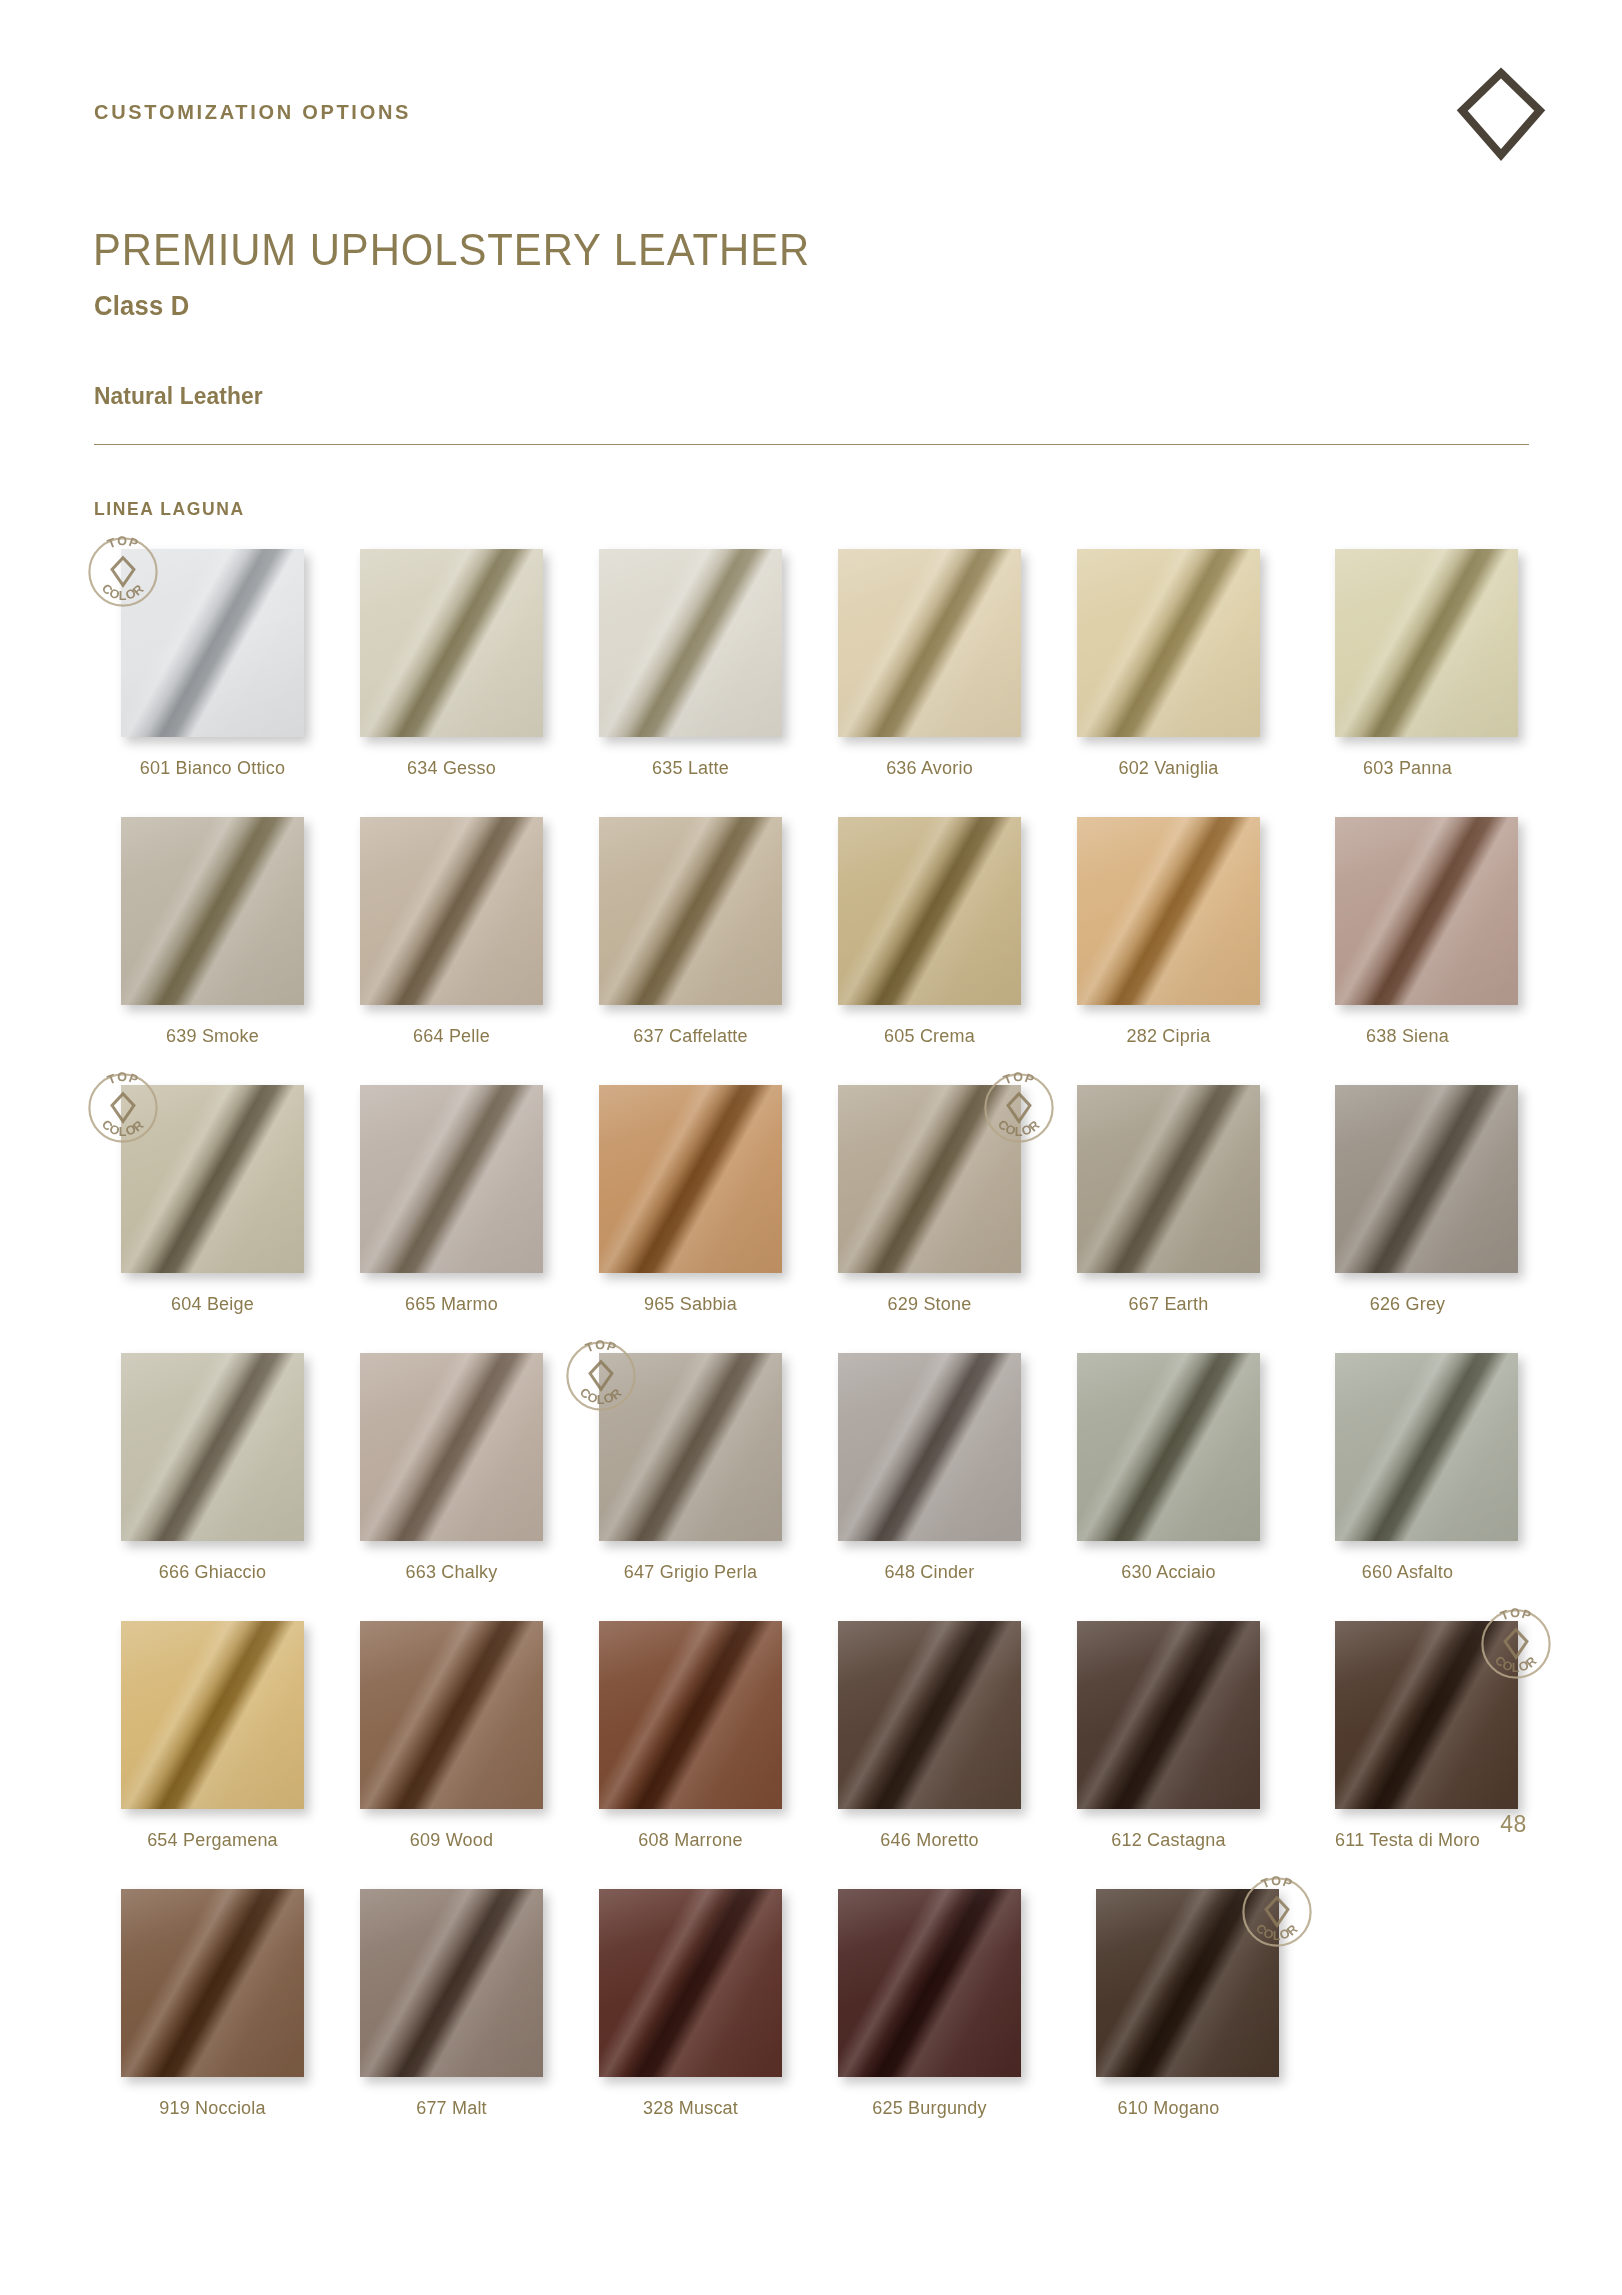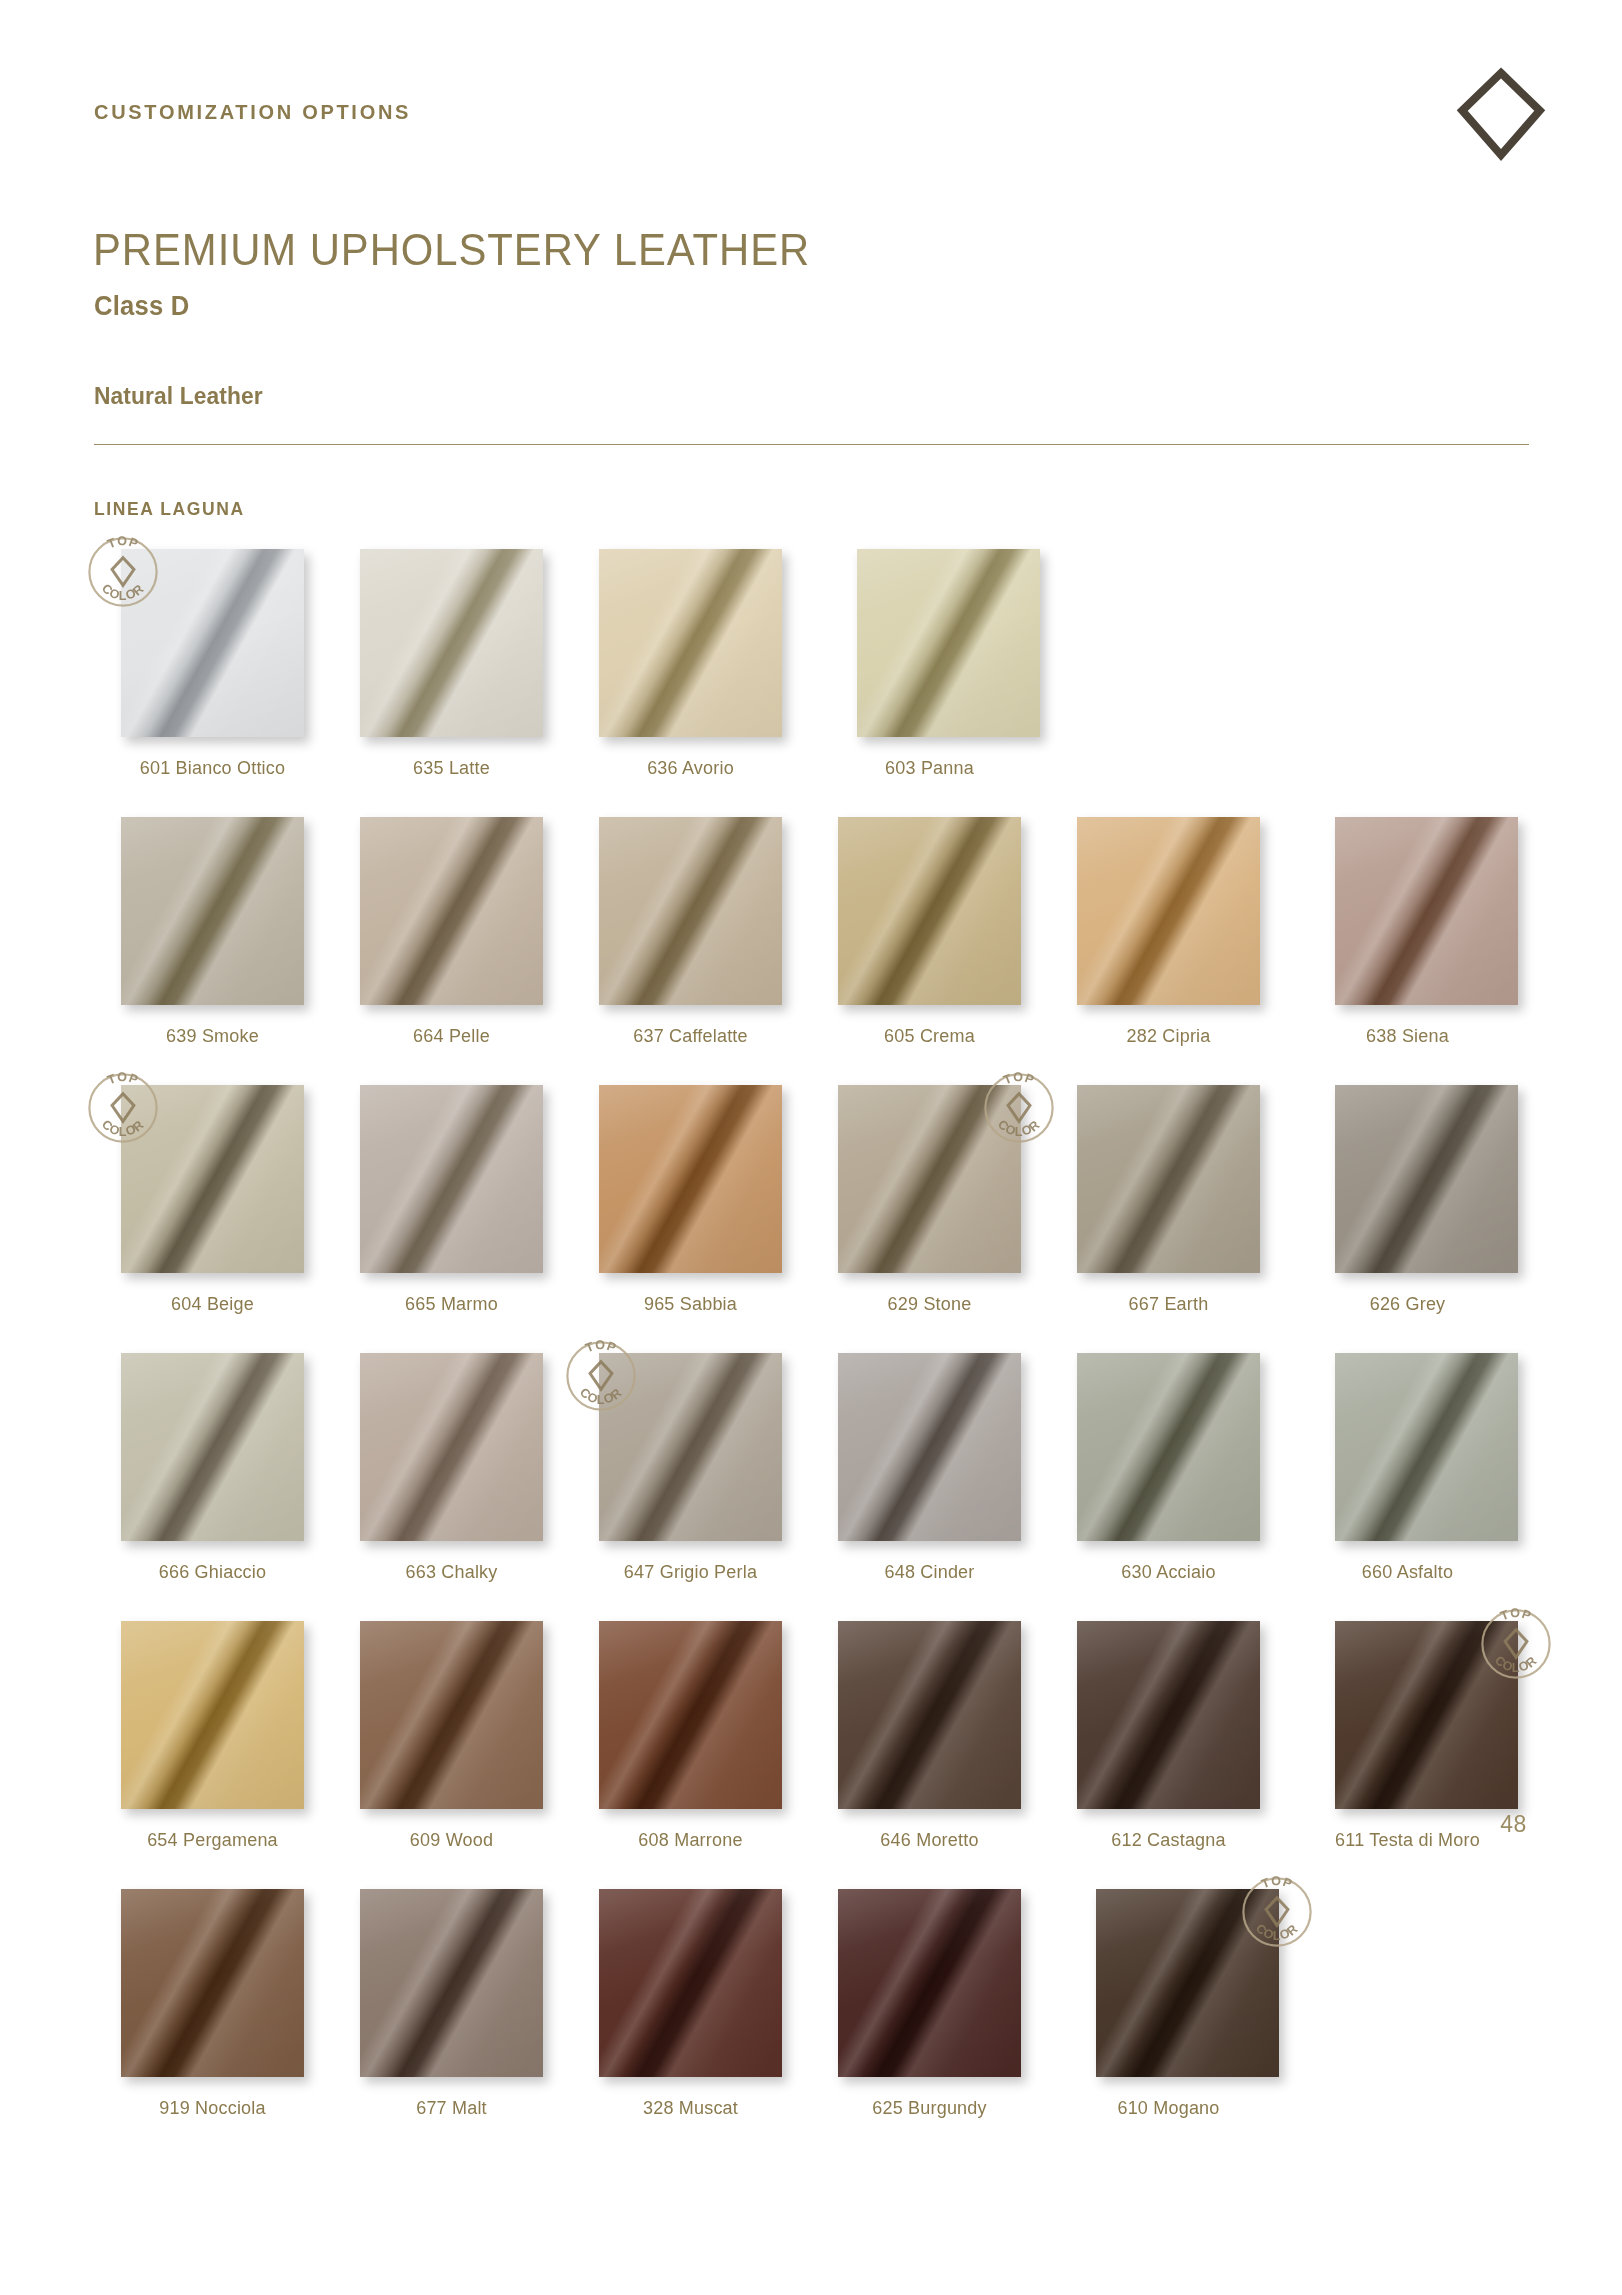--- a/index.html
+++ b/index.html
@@ -166,35 +166,53 @@
               <circle cx="50" cy="50" r="40" fill="none" stroke="#b5a689" stroke-width="2.6"></circle>
               <path d="M50 33 L63 47 L50 66 L37 47 Z" fill="none" stroke="#8d7c5c" stroke-width="3.6" stroke-linejoin="miter"></path>
               <text font-family="Liberation Sans, sans-serif" font-size="15" font-weight="700" fill="#8d7c5c" letter-spacing="1"><textPath href="#arcTopsl" startOffset="50%" text-anchor="middle">TOP</textPath></text>
               <text font-family="Liberation Sans, sans-serif" font-size="15" font-weight="700" fill="#8d7c5c" letter-spacing="1"><textPath href="#arcBotsl" startOffset="50%" text-anchor="middle">COLOR</textPath></text>
             </svg>
           </div>
           <div class="caption">601 Bianco Ottico</div>
         </div>
         <div class="cell">
           <div class="swatch">
+            <div class="base" style="background:#d6d1be;"></div>
+            <div class="fold" style="mix-blend-mode:multiply;opacity:0.0"></div>
+            <div class="fold" style="background: linear-gradient(119deg, rgba(0, 0, 0, 0) 0%, rgba(0, 0, 0, 0) 40%, rgba(255, 255, 255, 0.16) 43.5%, rgba(125, 116, 82, 0.333) 47%, rgba(125, 116, 82, 0.933) 50%, rgba(125, 116, 82, 0.8) 52.5%, rgba(255, 255, 255, 0.12) 56%, rgba(255, 255, 255, 0.04) 63%, rgba(0, 0, 0, 0) 74%);"></div>
+            <div class="sheen"></div>
+          </div>
+          <div class="caption">634 Gesso</div>
+        </div>
+        <div class="cell">
+          <div class="swatch">
             <div class="base" style="background:#dcd8cd;"></div>
             <div class="fold" style="mix-blend-mode:multiply;opacity:0.0"></div>
             <div class="fold" style="background: linear-gradient(119deg, rgba(0, 0, 0, 0) 0%, rgba(0, 0, 0, 0) 40%, rgba(255, 255, 255, 0.16) 43.5%, rgba(139, 130, 99, 0.333) 47%, rgba(139, 130, 99, 0.933) 50%, rgba(139, 130, 99, 0.8) 52.5%, rgba(255, 255, 255, 0.12) 56%, rgba(255, 255, 255, 0.04) 63%, rgba(0, 0, 0, 0) 74%);"></div>
             <div class="sheen"></div>
           </div>
           <div class="caption">635 Latte</div>
         </div>
         <div class="cell">
           <div class="swatch">
             <div class="base" style="background:#ded0b0;"></div>
             <div class="fold" style="mix-blend-mode:multiply;opacity:0.0"></div>
             <div class="fold" style="background: linear-gradient(119deg, rgba(0, 0, 0, 0) 0%, rgba(0, 0, 0, 0) 40%, rgba(255, 255, 255, 0.16) 43.5%, rgba(138, 123, 79, 0.333) 47%, rgba(138, 123, 79, 0.933) 50%, rgba(138, 123, 79, 0.8) 52.5%, rgba(255, 255, 255, 0.12) 56%, rgba(255, 255, 255, 0.04) 63%, rgba(0, 0, 0, 0) 74%);"></div>
             <div class="sheen"></div>
           </div>
           <div class="caption">636 Avorio</div>
+        </div>
+        <div class="cell">
+          <div class="swatch">
+            <div class="base" style="background:#ddcfa7;"></div>
+            <div class="fold" style="mix-blend-mode:multiply;opacity:0.0"></div>
+            <div class="fold" style="background: linear-gradient(119deg, rgba(0, 0, 0, 0) 0%, rgba(0, 0, 0, 0) 40%, rgba(255, 255, 255, 0.16) 43.5%, rgba(141, 125, 76, 0.333) 47%, rgba(141, 125, 76, 0.933) 50%, rgba(141, 125, 76, 0.8) 52.5%, rgba(255, 255, 255, 0.12) 56%, rgba(255, 255, 255, 0.04) 63%, rgba(0, 0, 0, 0) 74%);"></div>
+            <div class="sheen"></div>
+          </div>
+          <div class="caption">602 Vaniglia</div>
         </div>
         <div class="cell">
           <div class="swatch">
             <div class="base" style="background:#d9d3b0;"></div>
             <div class="fold" style="mix-blend-mode:multiply;opacity:0.0"></div>
             <div class="fold" style="background: linear-gradient(119deg, rgba(0, 0, 0, 0) 0%, rgba(0, 0, 0, 0) 40%, rgba(255, 255, 255, 0.16) 43.5%, rgba(133, 122, 78, 0.333) 47%, rgba(133, 122, 78, 0.933) 50%, rgba(133, 122, 78, 0.8) 52.5%, rgba(255, 255, 255, 0.12) 56%, rgba(255, 255, 255, 0.04) 63%, rgba(0, 0, 0, 0) 74%);"></div>
             <div class="sheen"></div>
           </div>
           <div class="caption">603 Panna</div>
         </div>

